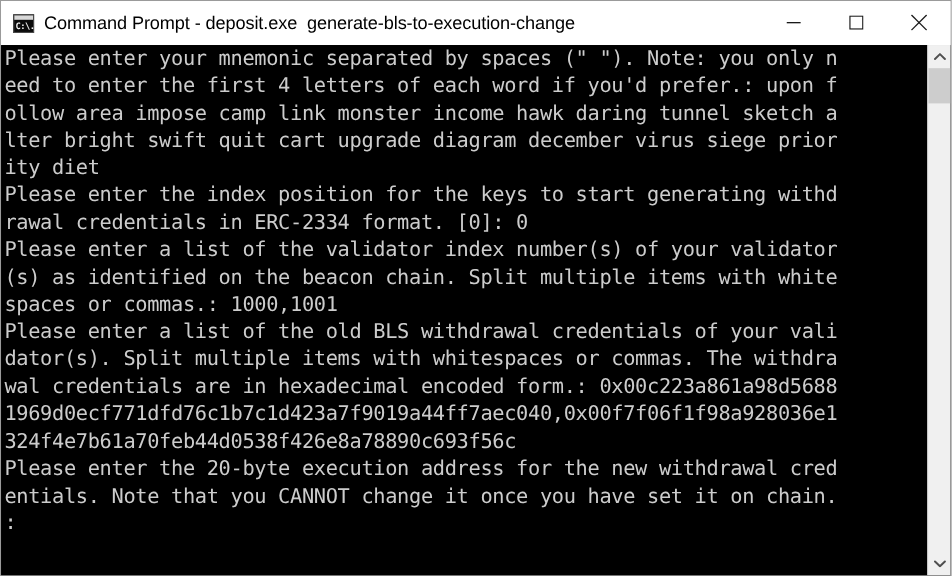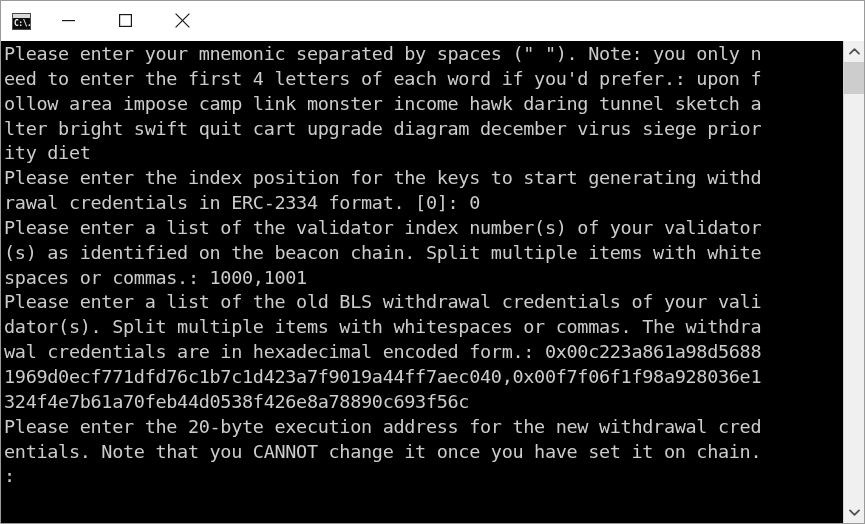--- a/index.html
+++ b/index.html
@@ -161,20 +161,21 @@
 <body>
 
 <div class="window">
 
   <div class="titlebar">
     <div class="title-icon">
       <div class="icon-bar"></div>
       <div class="icon-text">C:\.</div>
     </div>
 
+    <div class="title-text">Command Prompt - deposit.exe  generate-bls-to-execution-change</div>
 
     <div class="win-controls">
       <div class="win-btn">
         <svg width="13" height="11" viewBox="0 0 13 11">
           <rect x="0" y="5" width="13" height="1.2" fill="#1a1a1a"></rect>
         </svg>
       </div>
       <div class="win-btn">
         <svg width="13" height="13" viewBox="0 0 13 13">
           <rect x="0.6" y="0.6" width="11.8" height="11.8" fill="none" stroke="#1a1a1a" stroke-width="1.2"></rect>

